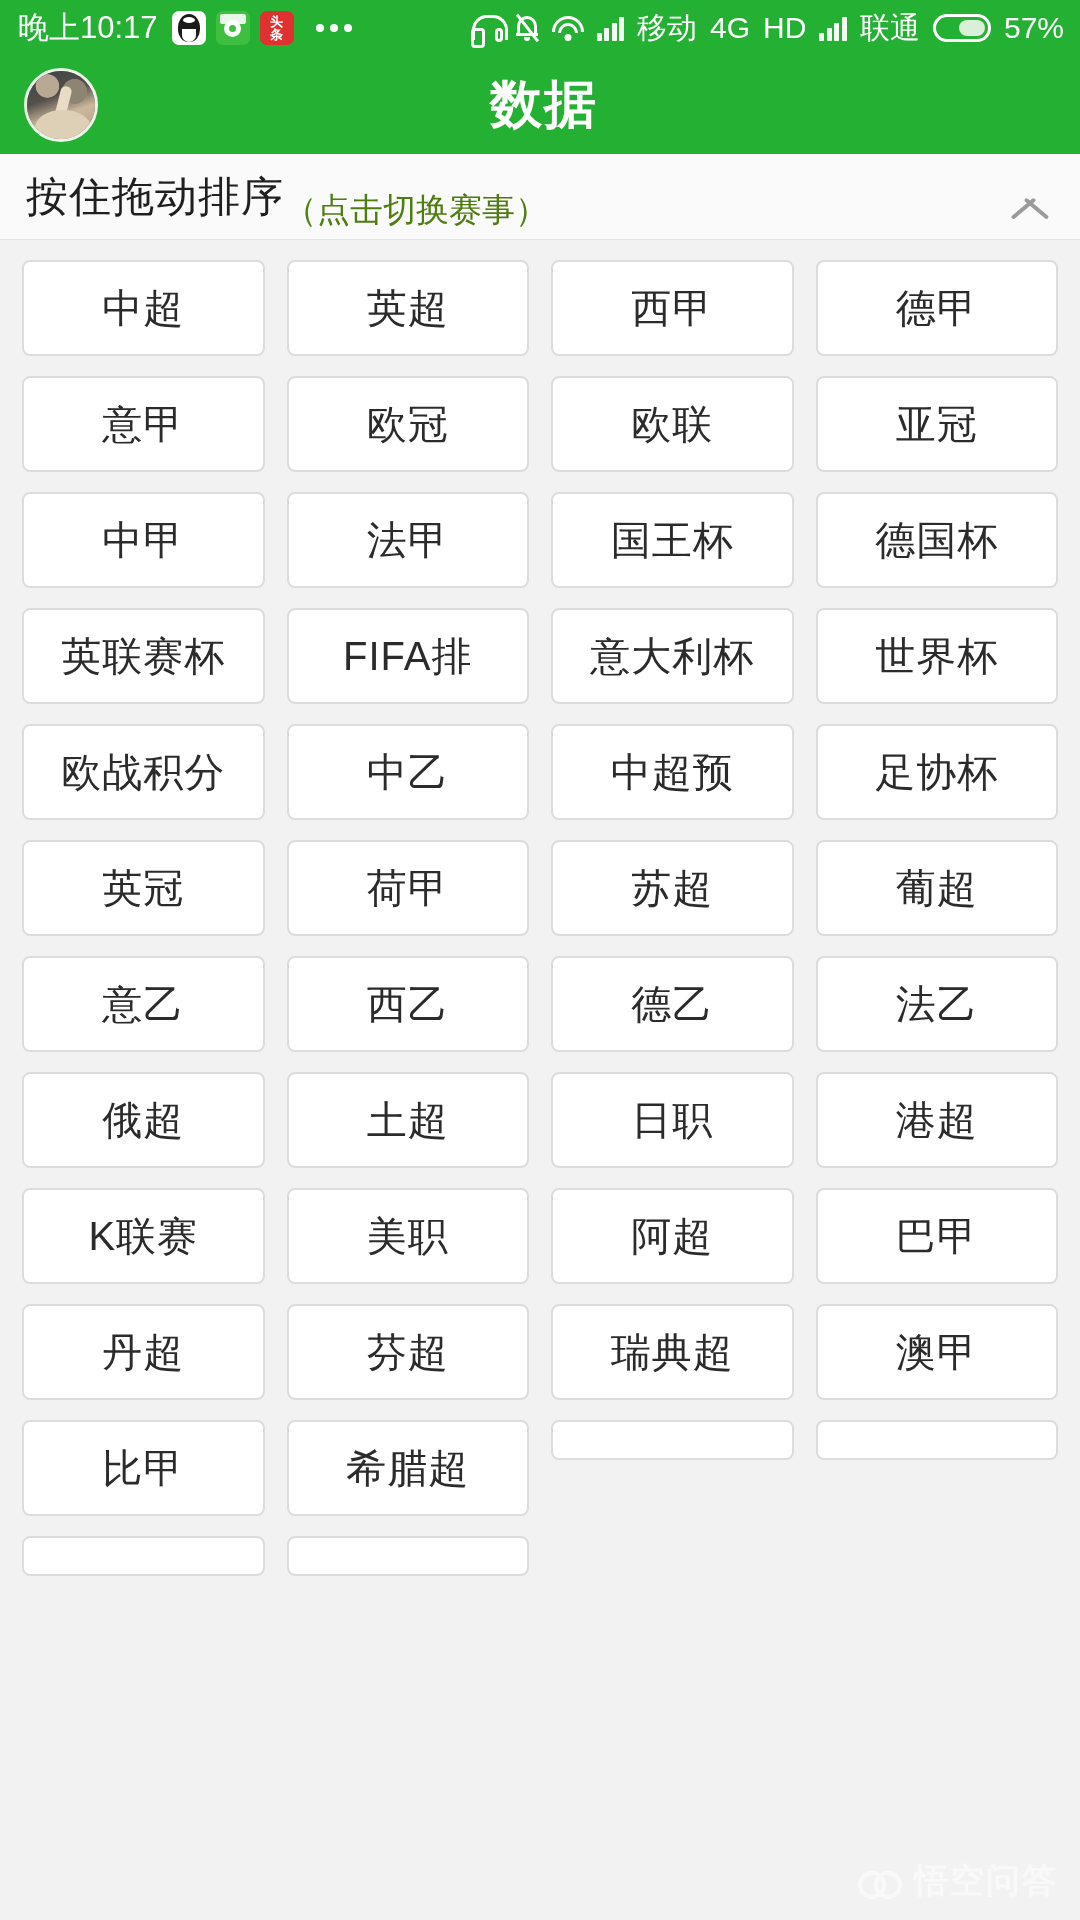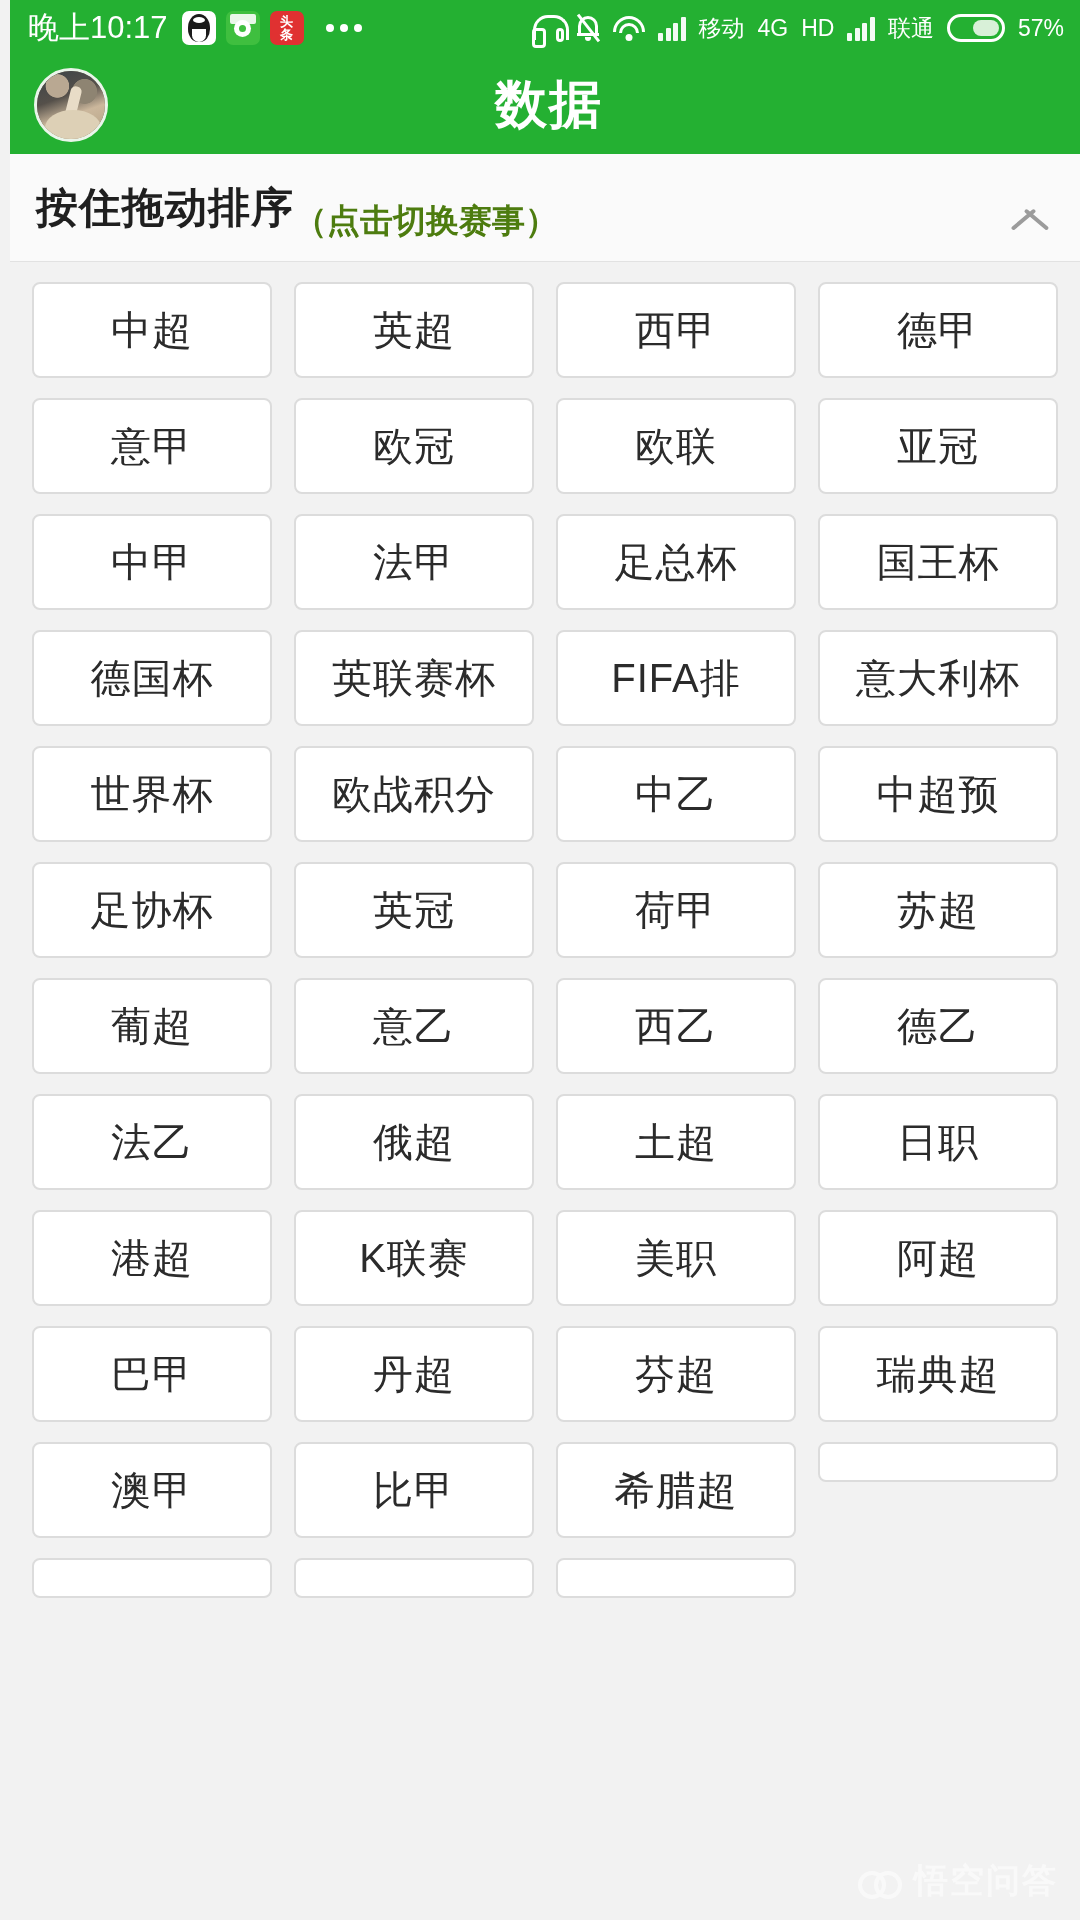--- a/index.html
+++ b/index.html
@@ -1,21 +1,21 @@
 <!DOCTYPE html>
 <html><head>
 <meta charset="utf-8">
 <style>
   * { margin:0; padding:0; box-sizing:border-box; }
   html, body {
     width:1080px; height:1920px;
     font-family:"Liberation Sans","DejaVu Sans",sans-serif;
     background:#f2f2f2; overflow:hidden;
   }
-  #app { position:relative; width:1080px; height:1920px; background:#f2f2f2;padding-left:10px; }
+  #app { position:relative; width:1080px; height:1920px; background:#f2f2f2; }
 
   
   .statusbar{
     height:56px; width:100%; background:#24b032;
     display:flex; align-items:center; padding:0 16px 0 18px;
     color:#ffffff; font-size:31px; letter-spacing:0px;
   }
   .sb-time{ font-size:31px; font-weight:400; white-space:nowrap; }
   .sb-icons-left{ display:flex; align-items:center; gap:10px; margin-left:14px; }
   .appicon{ width:34px; height:34px; border-radius:7px; display:flex;
@@ -28,21 +28,21 @@
   .ic-scr{ background:#3fbf3f; }
   .ic-scr .ball{width:17px;height:17px;border-radius:50%;background:#fff;position:relative;}
   .ic-scr .ball::after{content:"";position:absolute;left:5px;top:5px;width:7px;height:7px;background:#3fbf3f;border-radius:50%;}
   .ic-scr .cap{position:absolute;top:3px;left:4px;width:26px;height:10px;background:#e9f7e9;border-radius:2px;}
   .ic-tt{ background:#e03131; color:#fff; font-size:13px; font-weight:bold; line-height:1.0;
           flex-direction:column; }
   .ic-tt span{display:block;}
   .sb-dots{ margin-left:12px; display:flex; gap:6px; align-items:center; }
   .sb-dots i{ width:8px;height:8px;border-radius:50%;background:#fff;display:block; }
   .sb-right{ margin-left:auto; display:flex; align-items:center; gap:13px; }
-  .sb-right .txt{ font-size:23px; color:#fff; white-space:nowrap; }
+  .sb-right .txt{ font-size:30px; color:#fff; white-space:nowrap; }
   .glyph{ display:inline-block; }
 
   .i-headset{ width:30px;height:26px;position:relative; }
   .i-headset::before{content:"";position:absolute;left:0;top:0;width:30px;height:22px;
     border:3px solid #fff;border-bottom:none;border-radius:15px 15px 0 0;}
   .i-headset::after{content:"";position:absolute;left:-1px;top:13px;width:8px;height:14px;
     border:3px solid #fff;border-radius:4px;}
   .i-headset .rightpad{position:absolute;right:-1px;top:13px;width:8px;height:14px;
     border:3px solid #fff;border-radius:4px;}
 
@@ -95,22 +95,22 @@
   .avatar .body{position:absolute;left:12%;bottom:-10%;width:82%;height:52%;
     background:#ddd0b6;border-radius:50% 50% 45% 45%;}
   .page-title{
     position:absolute; left:8px; right:0; text-align:center;
     color:#ffffff; font-size:52px; font-weight:bold; letter-spacing:2px;
     pointer-events:none;
   }
 
   
   .section-head{
-    height:108px; background:#fafafa; border-bottom:1px solid #e2e2e2;
-    display:flex; align-items:center; padding:0 26px 0 26px;font-weight:bold;
+    height:86px; background:#fafafa; border-bottom:1px solid #e2e2e2;
+    display:flex; align-items:center; padding:0 26px 0 26px;
   }
   .sh-main{ font-size:42px; color:#1f1f1f; letter-spacing:1px; }
   .sh-sub{ font-size:33px; color:#4d7c0f; letter-spacing:0px;margin-top:28px; }
   .chev{
     margin-left:auto; width:48px; height:48px; position:relative;
   }
   .chev::before, .chev::after{
     content:""; position:absolute; top:24px; width:30px; height:4px;
     background:#9b9b9b; border-radius:2px;
   }
@@ -231,21 +231,20 @@
         <div class="cell">中超</div>
         <div class="cell">英超</div>
         <div class="cell">西甲</div>
         <div class="cell">德甲</div>
         <div class="cell">意甲</div>
         <div class="cell">欧冠</div>
         <div class="cell">欧联</div>
         <div class="cell">亚冠</div>
         <div class="cell">中甲</div>
         <div class="cell">法甲</div>
-        <div class="cell">足总杯</div>
         <div class="cell">国王杯</div>
         <div class="cell">德国杯</div>
         <div class="cell">英联赛杯</div>
         <div class="cell">FIFA排</div>
         <div class="cell">意大利杯</div>
         <div class="cell">世界杯</div>
         <div class="cell">欧战积分</div>
         <div class="cell">中乙</div>
         <div class="cell">中超预</div>
         <div class="cell">足协杯</div>

